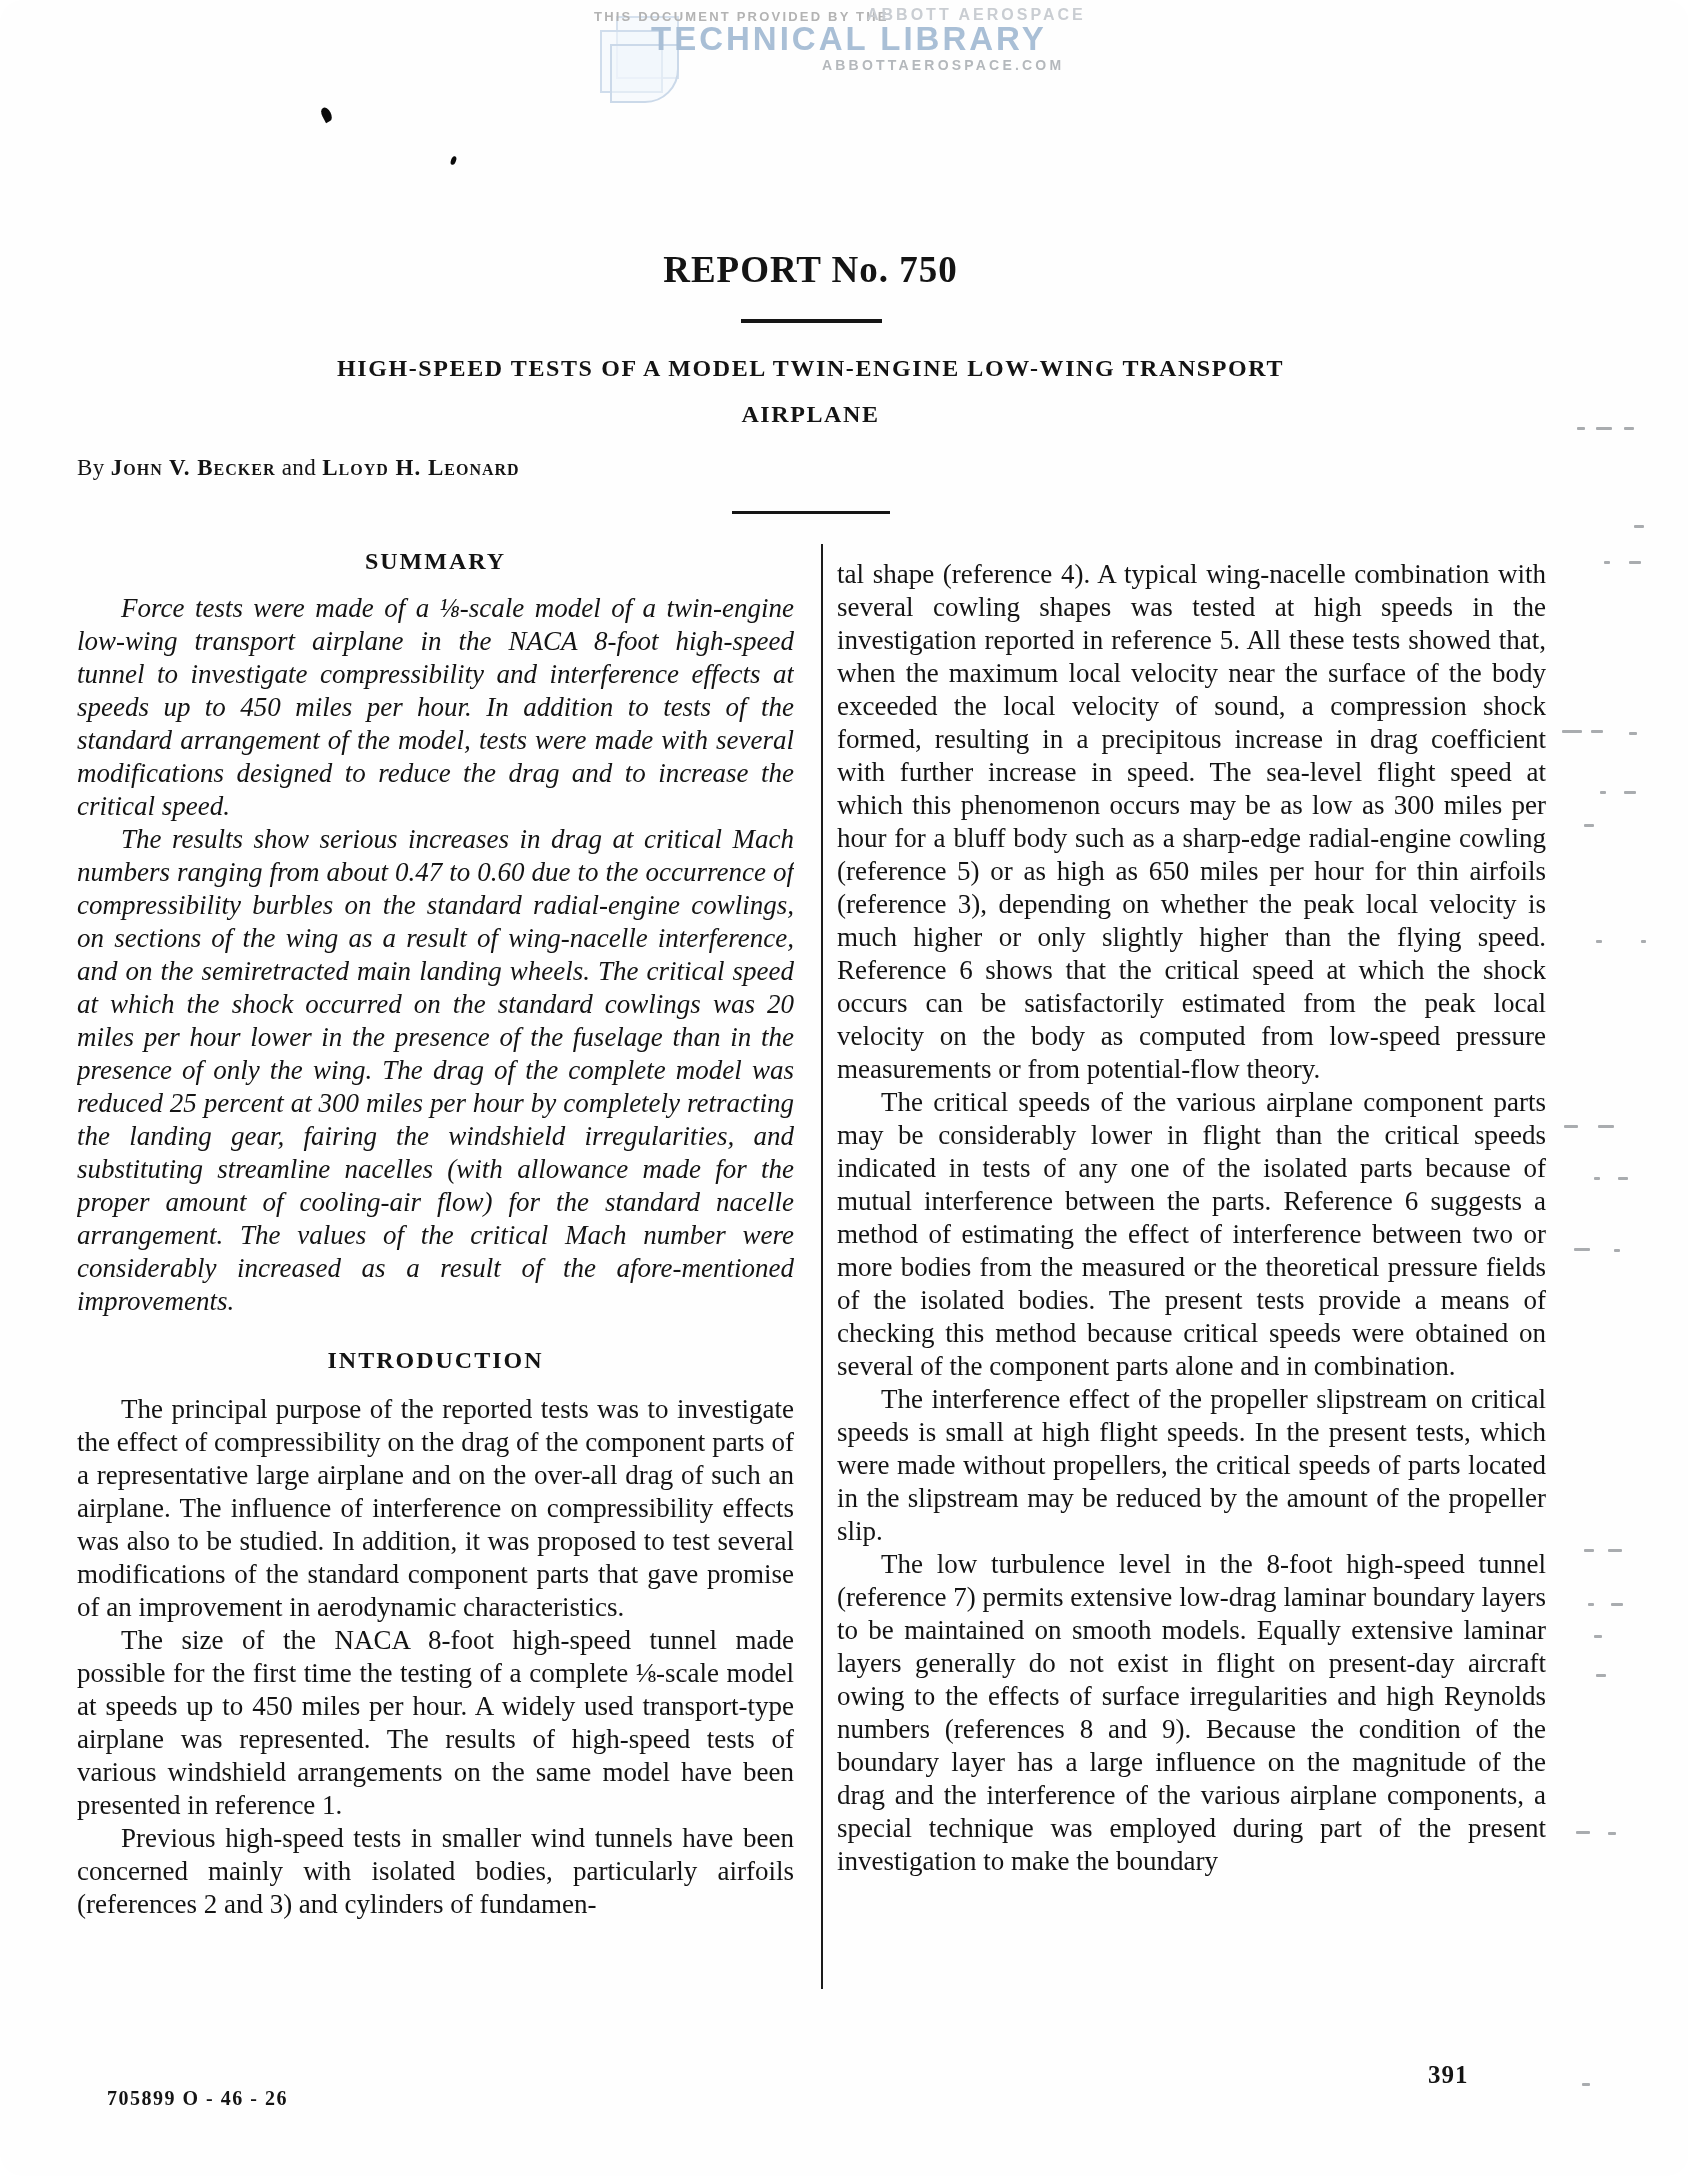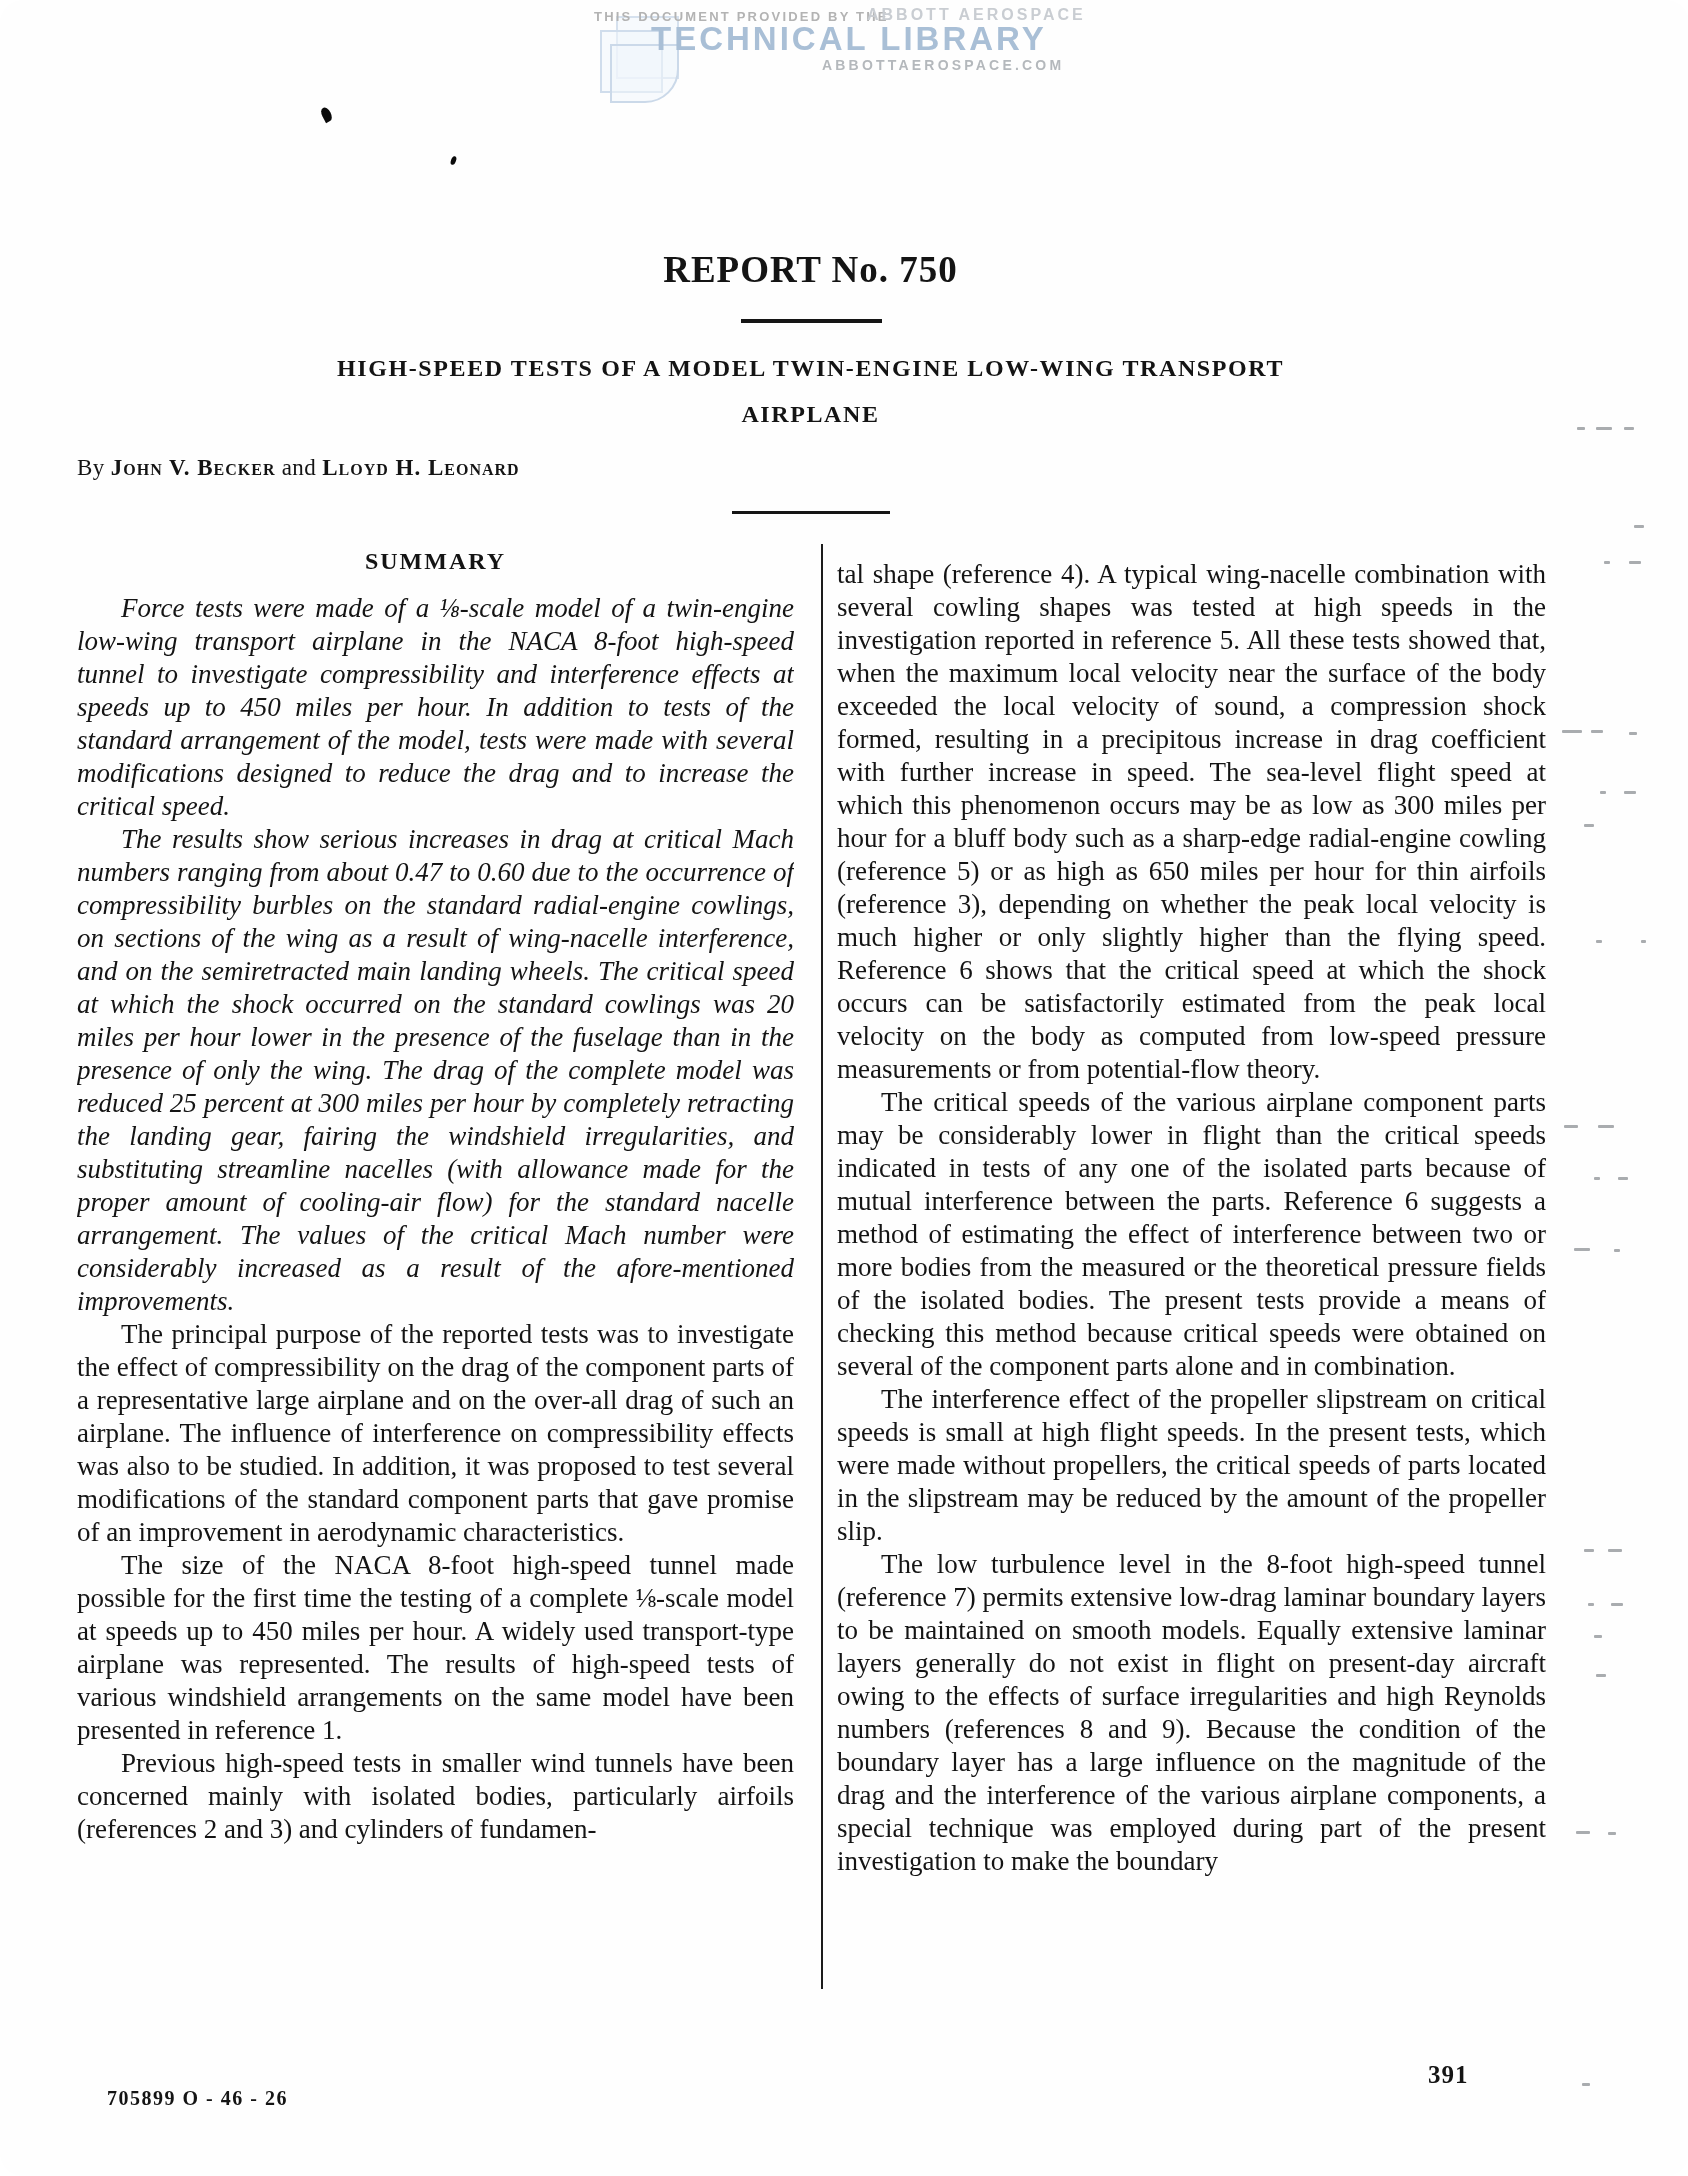--- a/index.html
+++ b/index.html
@@ -94,20 +94,21 @@
     <span class="sc">Lloyd H. Leonard</span>
   </div>
   <div class="rule rule-2"></div>
 
   <div class="col-divider"></div>
 
   <section class="col col-left">
     <h2>SUMMARY</h2>
     <p class="ital">Force tests were made of a ⅛-scale model of a twin-engine low-wing transport airplane in the NACA 8-foot high-speed tunnel to investigate compressibility and interference effects at speeds up to 450 miles per hour. In addition to tests of the standard arrangement of the model, tests were made with several modifications designed to reduce the drag and to increase the critical speed.</p>
     <p class="ital">The results show serious increases in drag at critical Mach numbers ranging from about 0.47 to 0.60 due to the occurrence of compressibility burbles on the standard radial-engine cowlings, on sections of the wing as a result of wing-nacelle interference, and on the semiretracted main landing wheels. The critical speed at which the shock occurred on the standard cowlings was 20 miles per hour lower in the presence of the fuselage than in the presence of only the wing. The drag of the complete model was reduced 25 percent at 300 miles per hour by completely retracting the landing gear, fairing the windshield irregularities, and substituting streamline nacelles (with allowance made for the proper amount of cooling-air flow) for the standard nacelle arrangement. The values of the critical Mach number were considerably increased as a result of the afore-mentioned improvements.</p>
+    <h2 class="intro">INTRODUCTION</h2>
     <p>The principal purpose of the reported tests was to investigate the effect of compressibility on the drag of the component parts of a representative large airplane and on the over-all drag of such an airplane. The influence of interference on compressibility effects was also to be studied. In addition, it was proposed to test several modifications of the standard component parts that gave promise of an improvement in aerodynamic characteristics.</p>
     <p>The size of the NACA 8-foot high-speed tunnel made possible for the first time the testing of a complete ⅛-scale model at speeds up to 450 miles per hour. A widely used transport-type airplane was represented. The results of high-speed tests of various windshield arrangements on the same model have been presented in reference 1.</p>
     <p>Previous high-speed tests in smaller wind tunnels have been concerned mainly with isolated bodies, particularly airfoils (references 2 and 3) and cylinders of fundamen-</p>
   </section>
 
   <section class="col col-right">
     <p class="no-indent">tal shape (reference 4). A typical wing-nacelle combination with several cowling shapes was tested at high speeds in the investigation reported in reference 5. All these tests showed that, when the maximum local velocity near the surface of the body exceeded the local velocity of sound, a compression shock formed, resulting in a precipitous increase in drag coefficient with further increase in speed. The sea-level flight speed at which this phenomenon occurs may be as low as 300 miles per hour for a bluff body such as a sharp-edge radial-engine cowling (reference 5) or as high as 650 miles per hour for thin airfoils (reference 3), depending on whether the peak local velocity is much higher or only slightly higher than the flying speed. Reference 6 shows that the critical speed at which the shock occurs can be satisfactorily estimated from the peak local velocity on the body as computed from low-speed pressure measurements or from potential-flow theory.</p>
     <p>The critical speeds of the various airplane component parts may be considerably lower in flight than the critical speeds indicated in tests of any one of the isolated parts because of mutual interference between the parts. Reference 6 suggests a method of estimating the effect of interference between two or more bodies from the measured or the theoretical pressure fields of the isolated bodies. The present tests provide a means of checking this method because critical speeds were obtained on several of the component parts alone and in combination.</p>
     <p>The interference effect of the propeller slipstream on critical speeds is small at high flight speeds. In the present tests, which were made without propellers, the critical speeds of parts located in the slipstream may be reduced by the amount of the propeller slip.</p>
     <p>The low turbulence level in the 8-foot high-speed tunnel (reference 7) permits extensive low-drag laminar boundary layers to be maintained on smooth models. Equally extensive laminar layers generally do not exist in flight on present-day aircraft owing to the effects of surface irregularities and high Reynolds numbers (references 8 and 9). Because the condition of the boundary layer has a large influence on the magnitude of the drag and the interference of the various airplane components, a special technique was employed during part of the present investigation to make the boundary</p>

